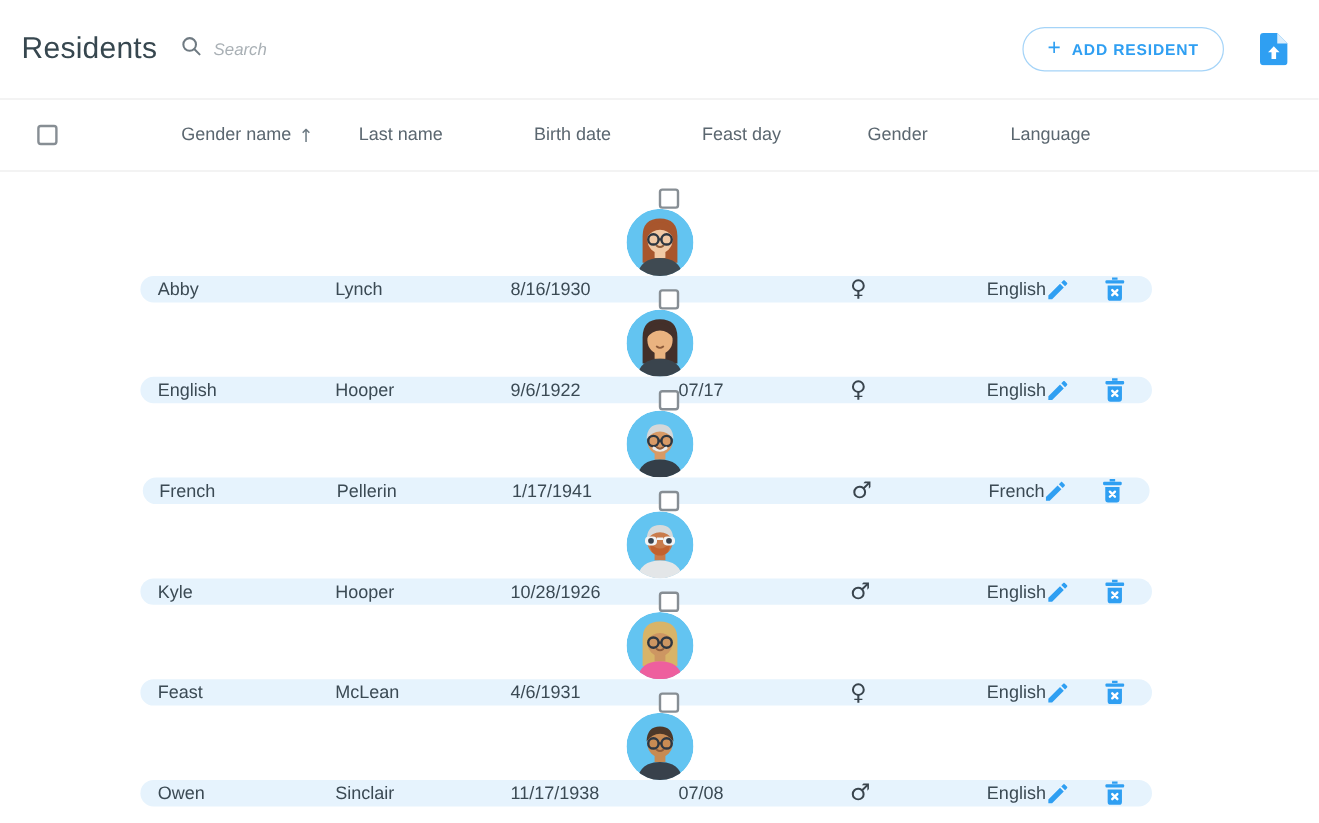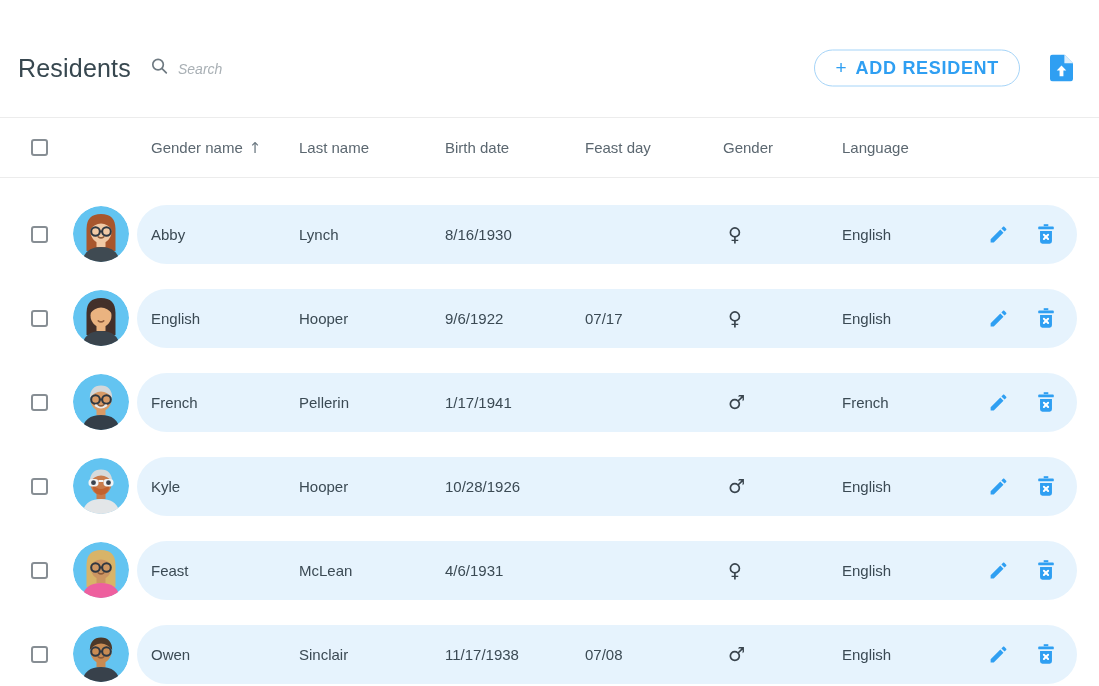--- a/index.html
+++ b/index.html
@@ -1,50 +1,50 @@
 <!DOCTYPE html>
 <html><head>
 <meta charset="utf-8">
 <style>
   * { margin:0; padding:0; box-sizing:border-box; }
   html,body { width:1099px; height:686px; background:#ffffff; overflow:hidden;
     font-family:"Liberation Sans","DejaVu Sans",sans-serif; }
 
   
-  .topbar { position:relative; height:99px; border-bottom:1px solid #ececec;margin-top:19px; }
+  .topbar { position:relative; height:83px; border-bottom:1px solid #ececec; }
   .page-title { position:absolute; left:18px; top:50%; transform:translateY(-50%);
     font-size:25px; color:#37474f; font-weight:500; letter-spacing:.2px; }
   .search-wrap { position:absolute; left:151px; top:50%; transform:translateY(-50%);
     display:flex; align-items:center; gap:10px; width:330px; }
   .search-input { border:none; outline:none; font-size:14px; font-style:italic;
     color:#666; width:280px; font-family:inherit; background:transparent; }
   .search-input::placeholder { color:#a9b0b5; font-style:italic; }
   .add-btn { position:absolute; right:79px; top:50%; transform:translateY(-50%);
     height:37px; min-width:144px; padding:0 20px; border-radius:19px;
     border:1px solid #a5d4f8; background:#fff; color:#2f9ff2;
     display:flex; align-items:center; gap:9px; cursor:pointer; }
   .add-btn .plus { font-size:19px; font-weight:400; line-height:1; margin-top:-2px; }
-  .add-btn .lbl { font-size:18px; font-weight:bold; letter-spacing:.7px; }
+  .add-btn .lbl { font-size:13px; font-weight:bold; letter-spacing:.7px; }
   .import-btn { position:absolute; right:26px; top:50%; transform:translateY(-50%);
     background:none; border:none; cursor:pointer; padding:0; line-height:0; }
 
   
   .thead { height:60px; border-bottom:1px solid #ececec; display:flex; align-items:center;
     color:#5b6770; font-size:15px; }
   .cb-cell { width:64px; padding-left:31px; flex:none; display:flex; align-items:center; }
   .avatar-cell { width:73px; flex:none; display:flex; justify-content:center; align-items:center; }
   .cols { flex:1; margin-right:22px; display:grid;
     grid-template-columns:148px 146px 140px 138px 119px 1fr 68px;
     align-items:center; padding:0 20px 0 14px; }
   .hcell { display:flex; align-items:center; gap:6px; cursor:pointer; }
   .sort-arrow { font-family:"DejaVu Sans",sans-serif; font-size:15px; color:#6d7a83; }
 
   
   .rows { padding-top:14px; }
-  .row { height:84px; display:flex; align-items:center; }
+  .row { height:84px; display:flex; align-items:center;flex-direction:column; }
   .pill { flex:1; margin-right:22px; height:59px; background:#e6f3fd; border-radius:30px;
     display:grid; grid-template-columns:148px 146px 140px 138px 119px 1fr 68px;
     align-items:center; padding:0 20px 0 14px; font-size:15px; color:#3b4a54; }
   .gender { font-family:"DejaVu Sans",sans-serif; font-size:19px; color:#39444d; padding-left:5px; }
   .actions { display:flex; align-items:center; gap:26px; justify-content:flex-end; }
   .icon-btn { background:none; border:none; padding:0; cursor:pointer; line-height:0; }
 
   .checkbox { width:17px; height:17px; border:2px solid #878e94; border-radius:3px;
     background:#fff; display:inline-block; cursor:pointer; }
 

